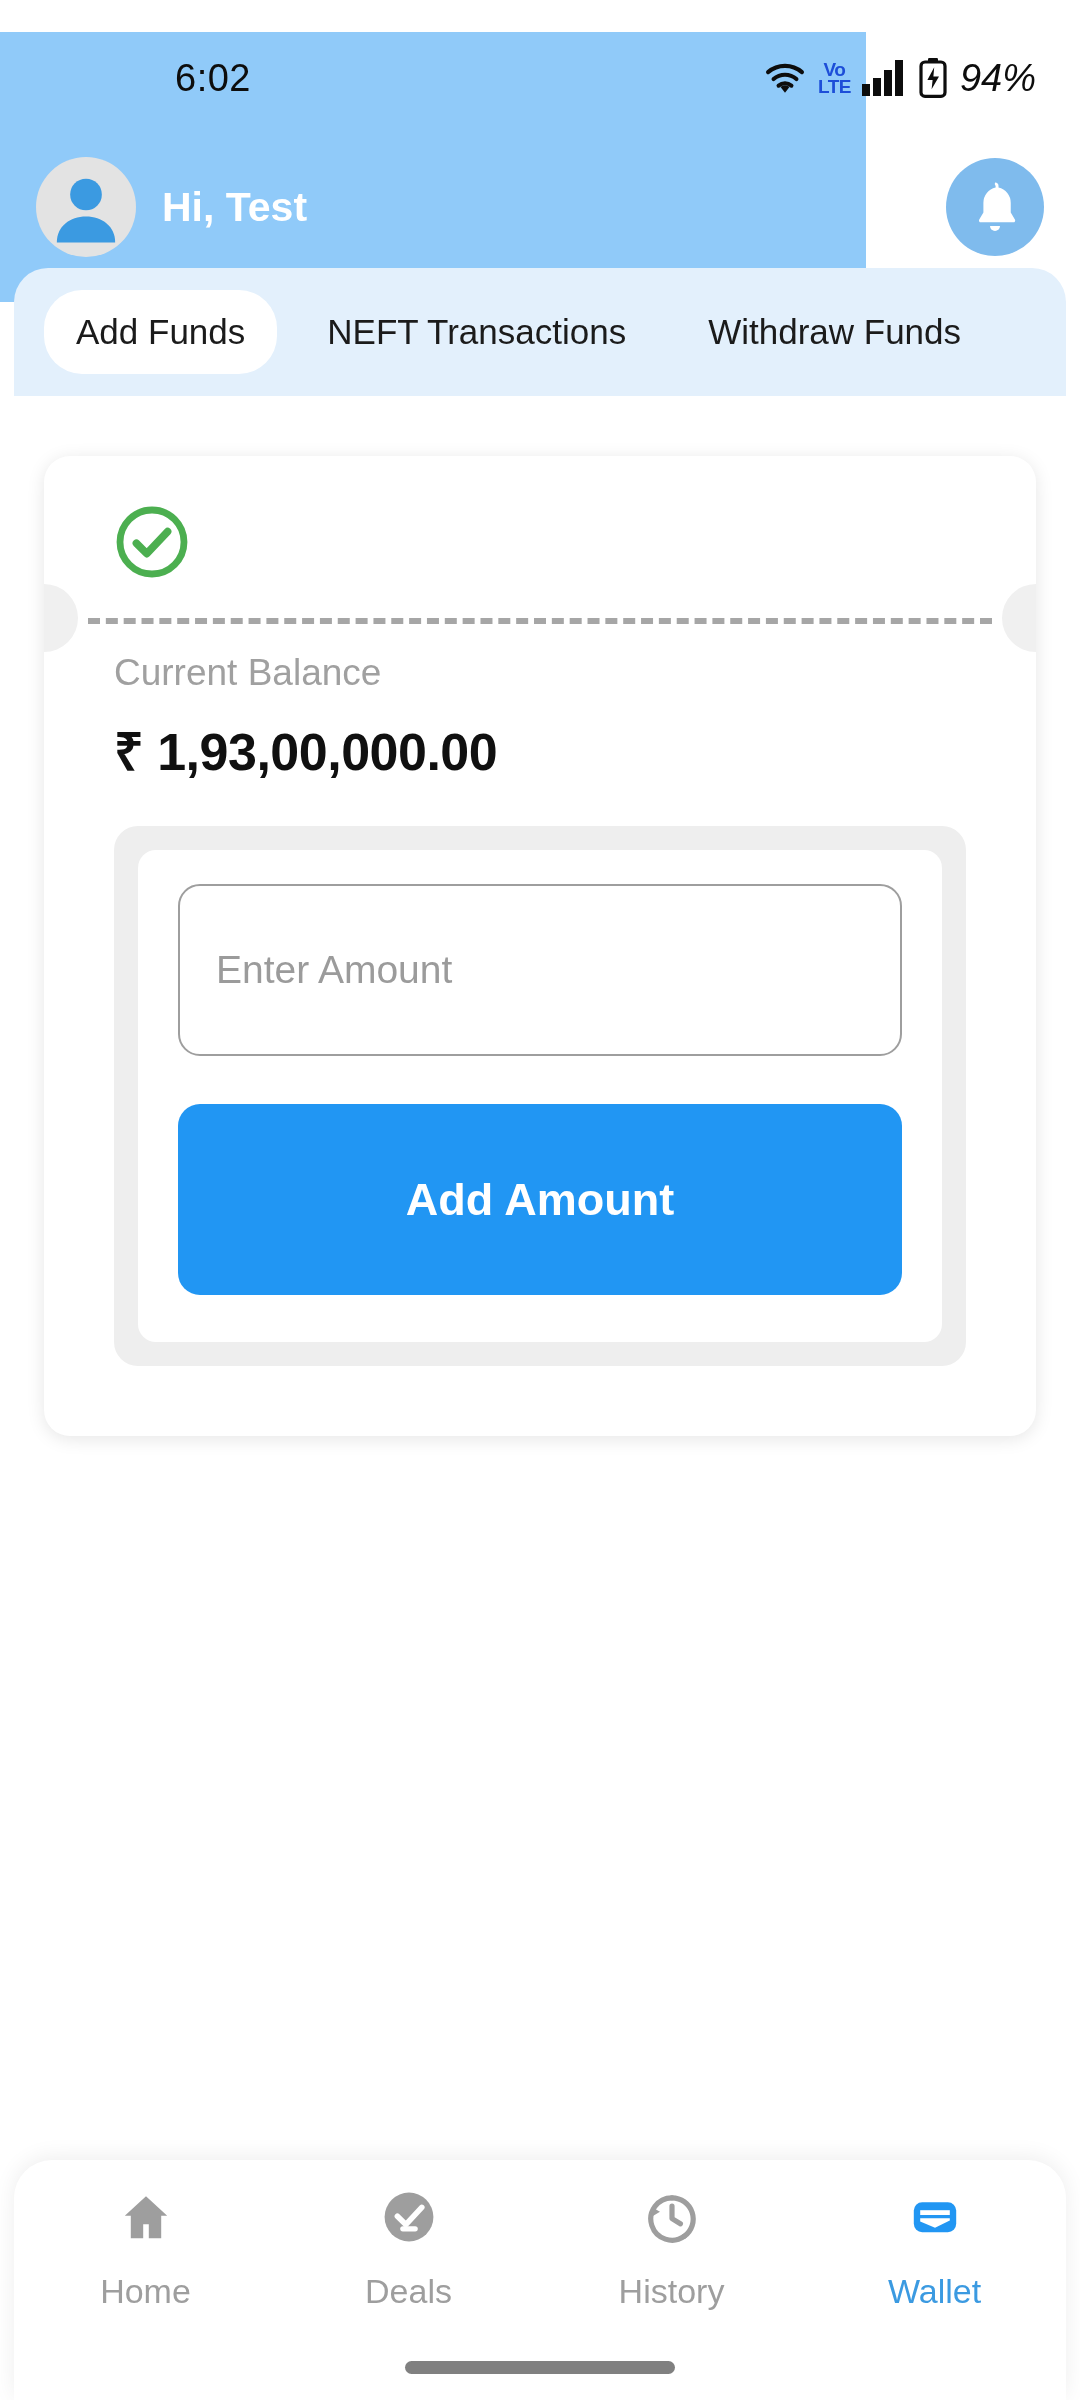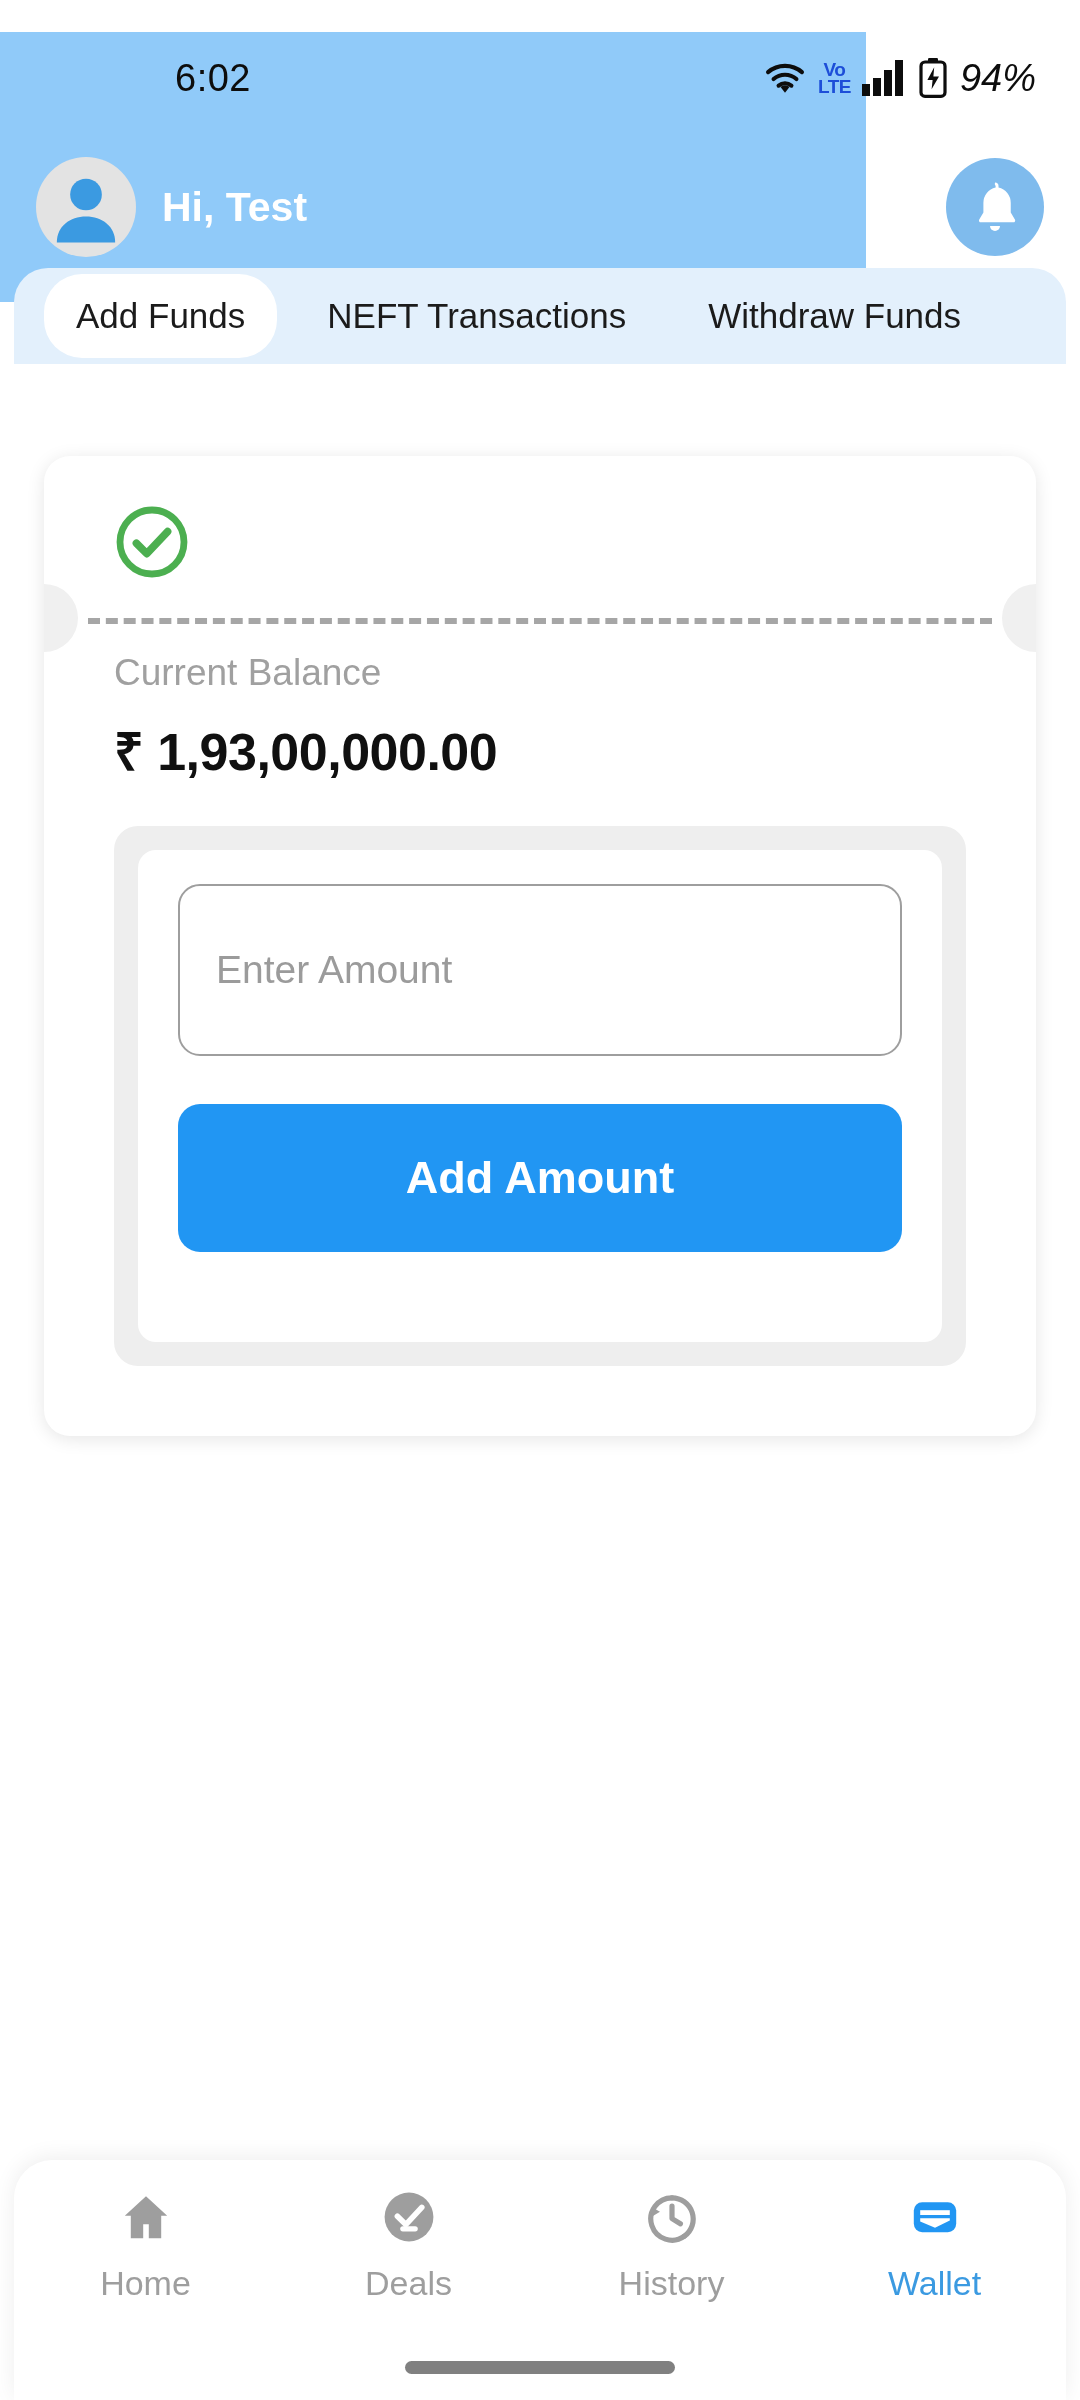--- a/index.html
+++ b/index.html
@@ -111,21 +111,21 @@
     align-items: center;
     justify-content: center;
     flex: none;
   }
 
   
   .tab-strip {
     position: absolute;
     top: 268px; left: 14px;
     width: 1052px;
-    height: 96px;
+    height: 128px;
     background: #e3f0fc;
     border-radius: 34px 34px 0 0;
     display: flex;
     align-items: center;
     padding-left: 30px;
   }
 
   .tab {
     font-size: 35px;
     color: #1b1b1b;
@@ -238,21 +238,21 @@
     font-size: 39px;
     color: #1b1b1b;
     padding: 0 36px;
     outline: none;
   }
   .amount-input::placeholder { color: #9b9b9b; }
 
   .add-btn {
     margin-top: 48px;
     width: 100%;
-    height: 148px;
+    height: 191px;
     border: none;
     border-radius: 22px;
     background: #2196f3;
     color: #ffffff;
     font-family: "Liberation Sans", sans-serif;
     font-size: 45px;
     font-weight: bold;
     cursor: pointer;
   }
 
@@ -277,21 +277,21 @@
   .nav-item {
     display: flex;
     flex-direction: column;
     align-items: center;
     width: 230px;
   }
 
   .nav-icon { height: 62px; display: flex; align-items: center; justify-content: center; }
 
   .nav-label {
-    margin-top: 16px;
+    margin-top: 24px;
     font-size: 34px;
     color: #9e9e9e;
   }
 
   .nav-item.active .nav-label { color: #3b9ae1; }
 
   .home-indicator {
     position: absolute;
     bottom: 26px; left: 50%;
     transform: translateX(-50%);

